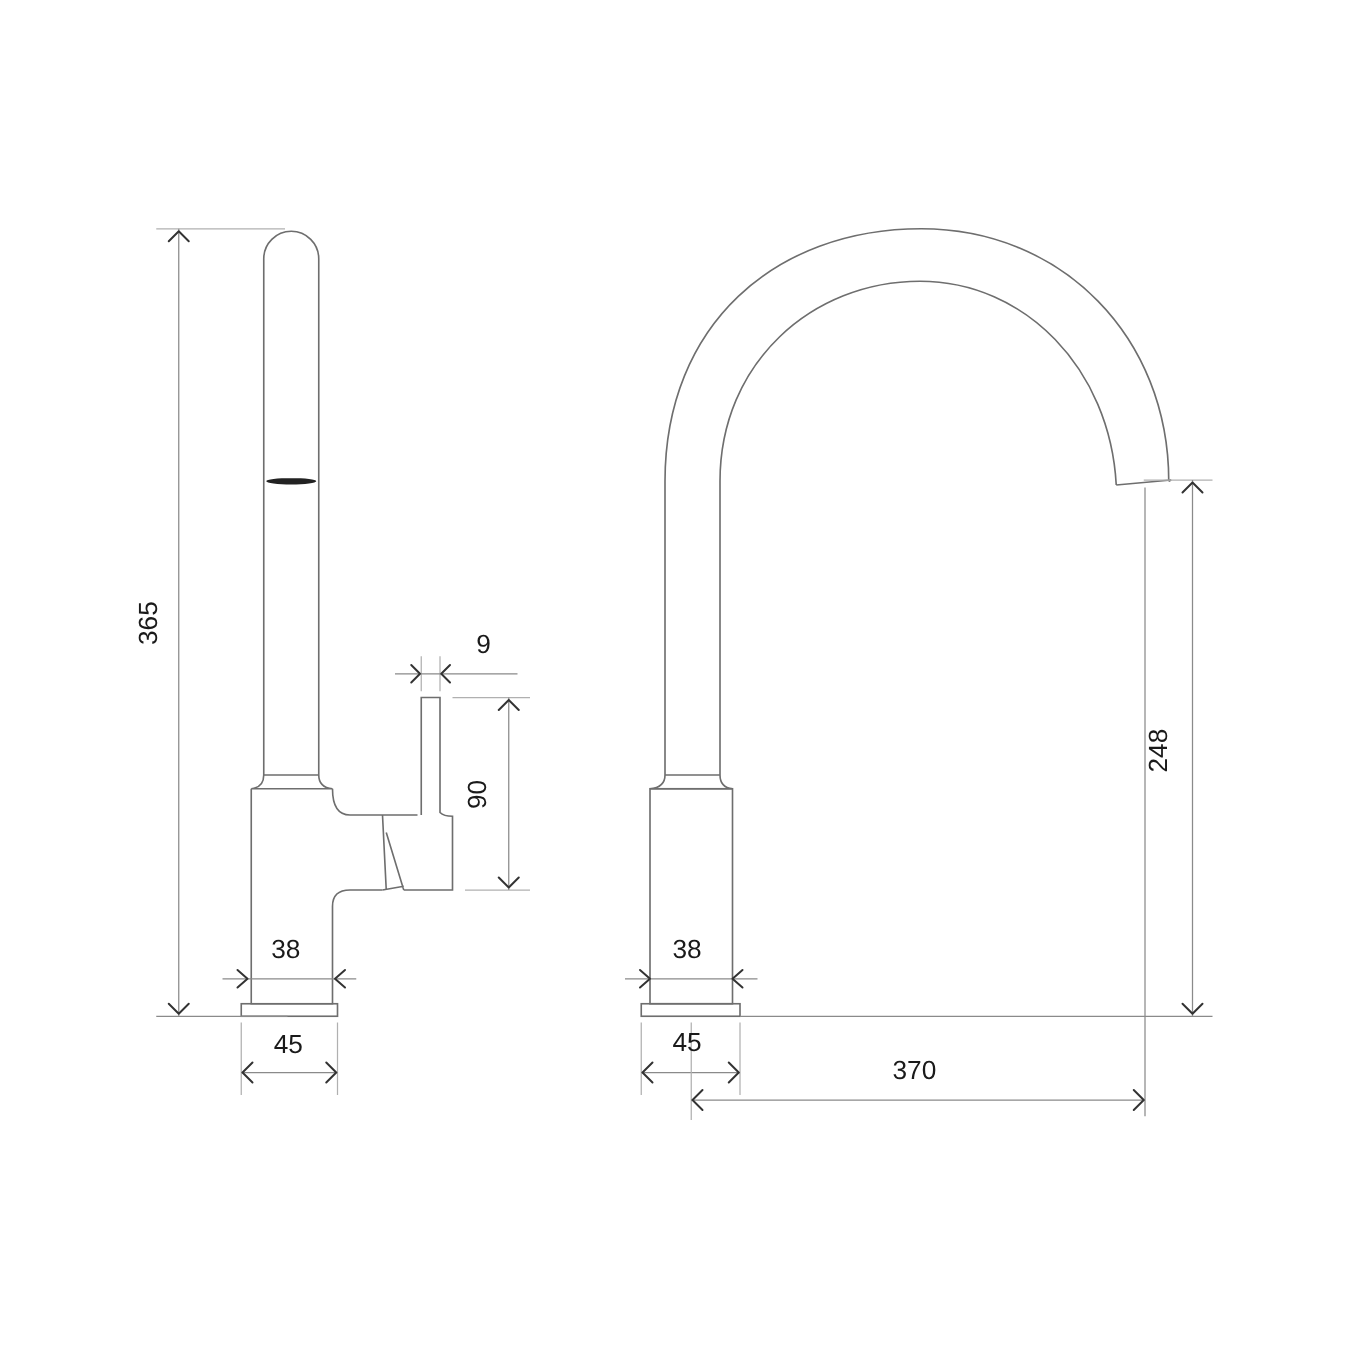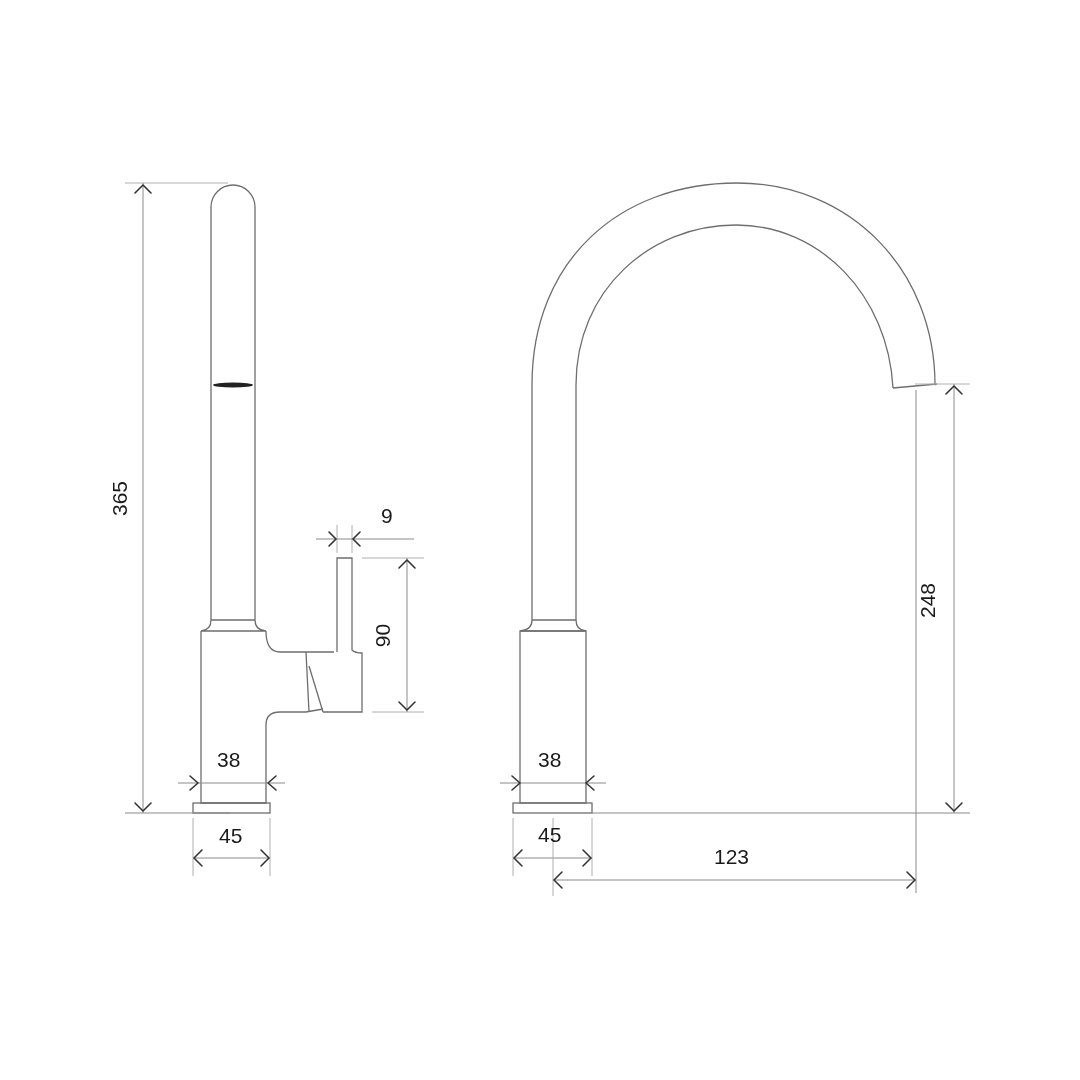--- a/index.html
+++ b/index.html
@@ -103,14 +103,14 @@
 
   <div class="lbl rot" style="left:100px; top:488px; width:38px; text-align:center;">365</div>
   <div class="lbl" style="left:381px; top:505px;">9</div>
   <div class="lbl rot" style="left:368px; top:625px; width:28px; text-align:center;">90</div>
   <div class="lbl" style="left:217px; top:749px;">38</div>
   <div class="lbl" style="left:219px; top:825px;">45</div>
 
   <div class="lbl rot" style="left:908px; top:590px; width:38px; text-align:center;">248</div>
   <div class="lbl" style="left:538px; top:749px;">38</div>
   <div class="lbl" style="left:538px; top:824px;">45</div>
-  <div class="lbl" style="left:714px; top:846px;">123</div>
+  <div class="lbl" style="left:714px; top:846px;">370</div>
 </div>
 
 </body></html>

